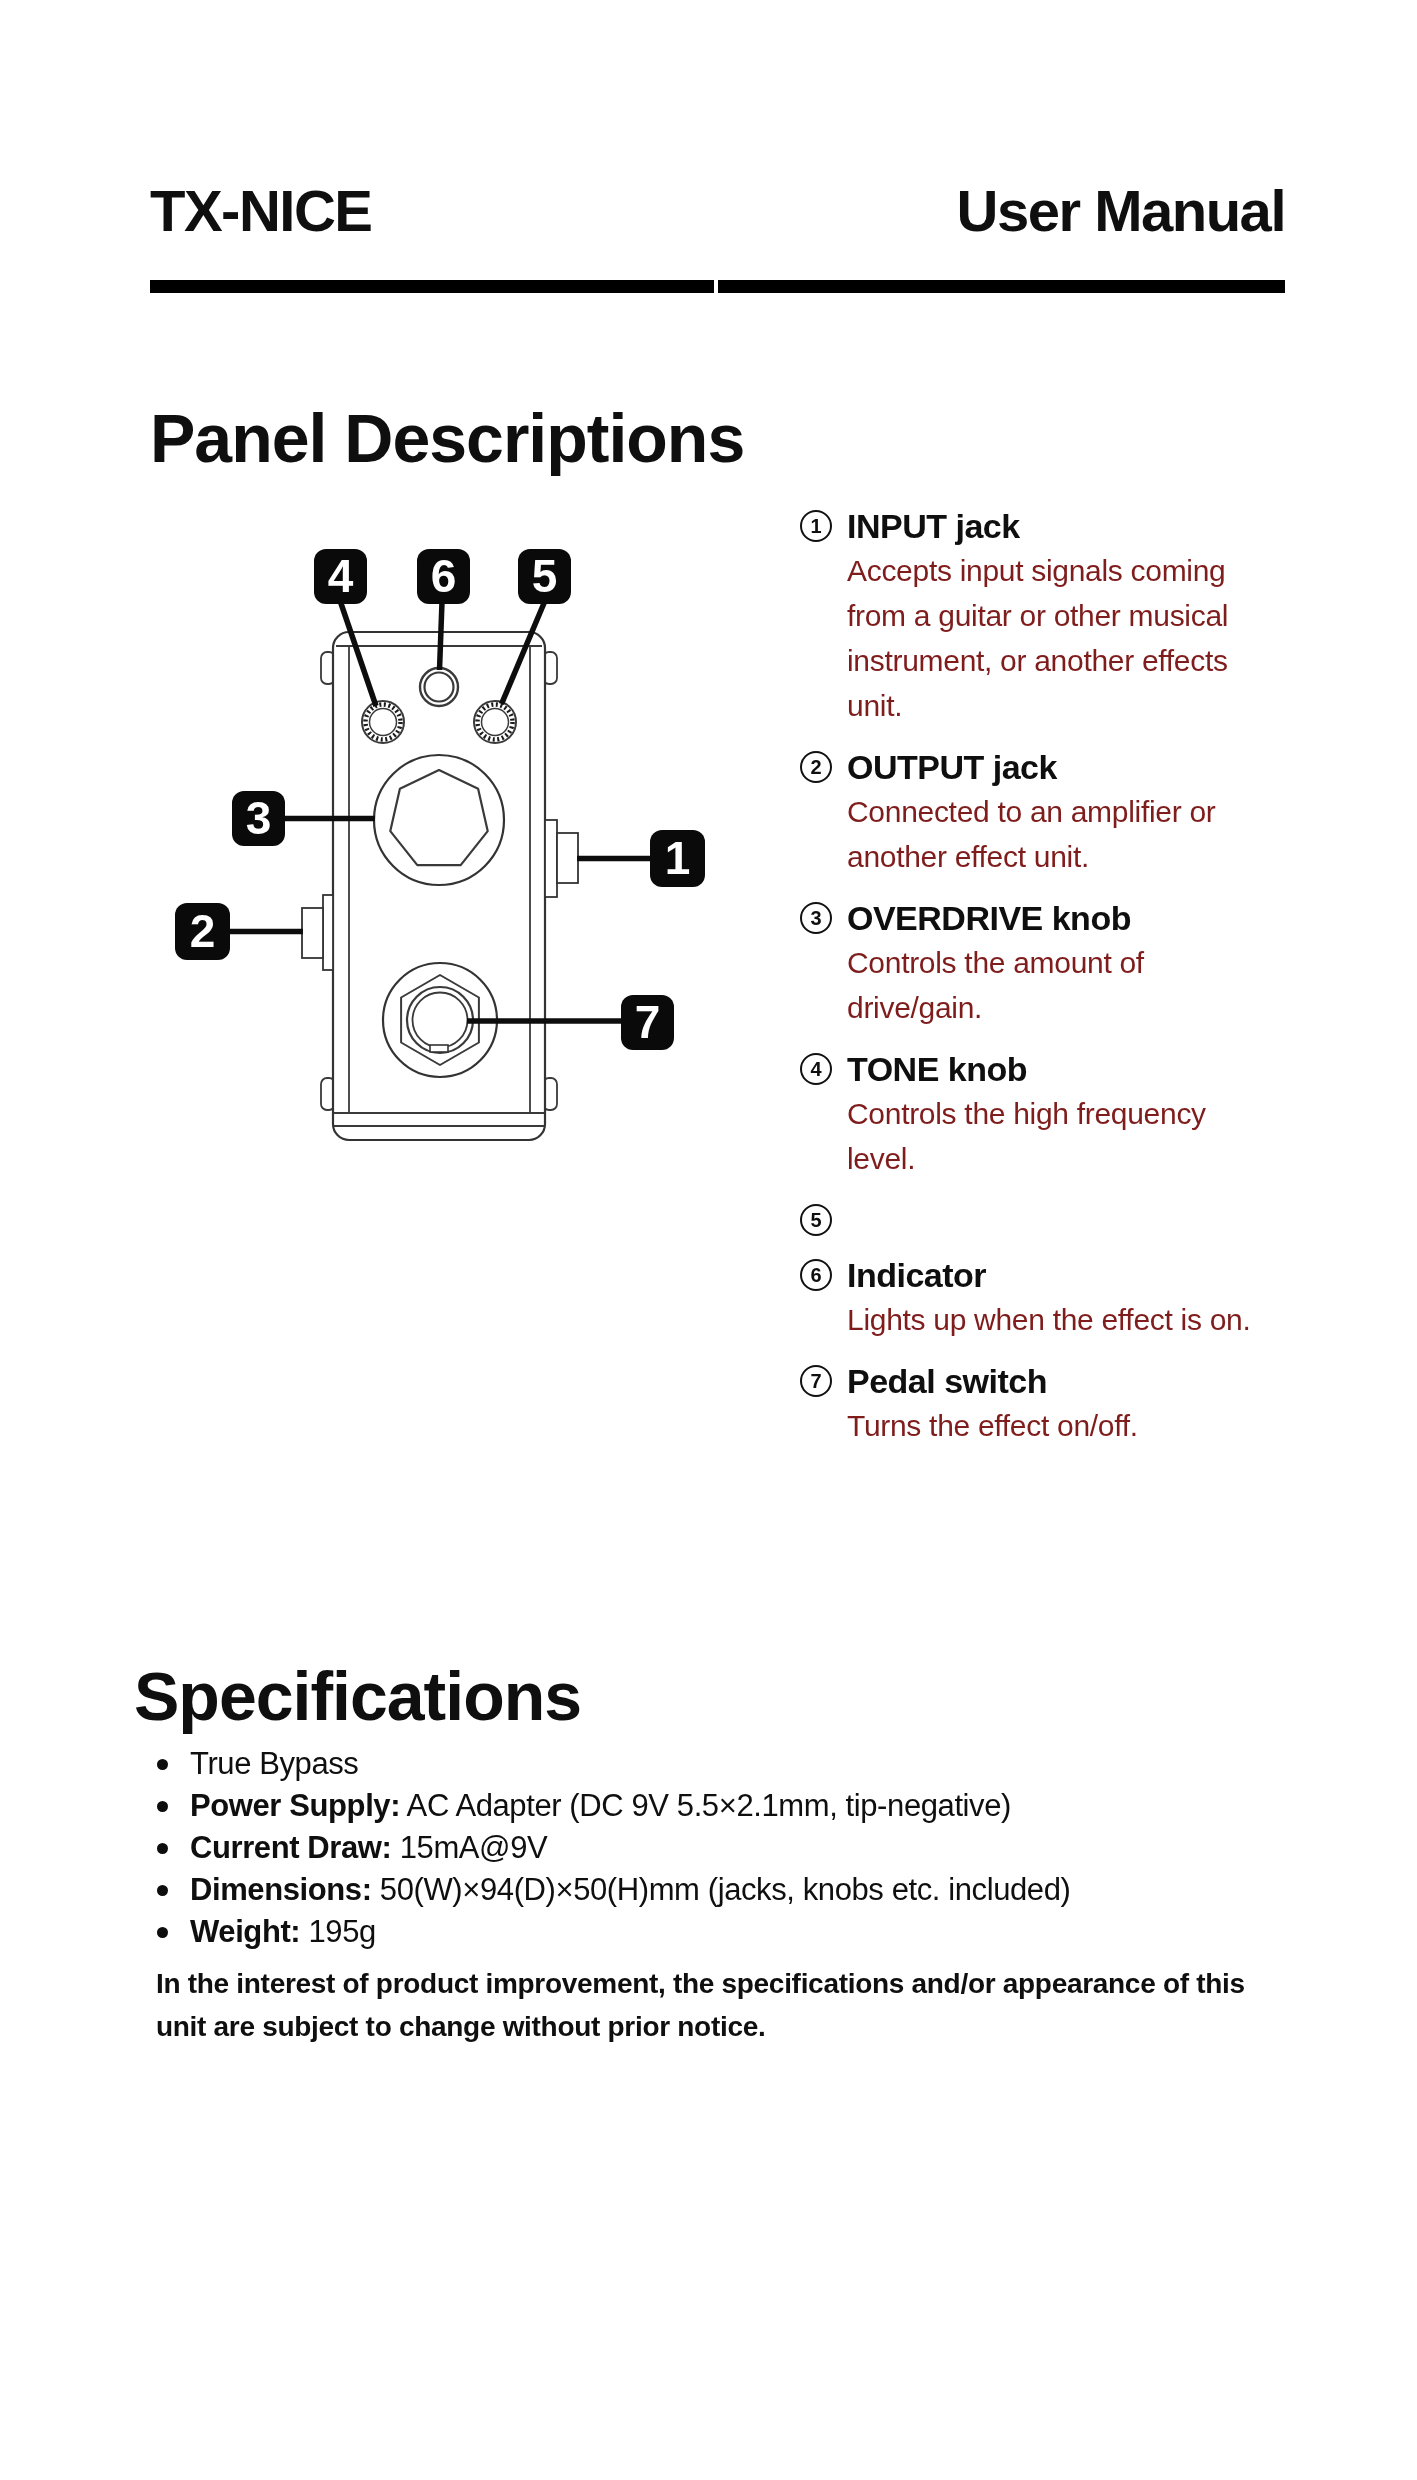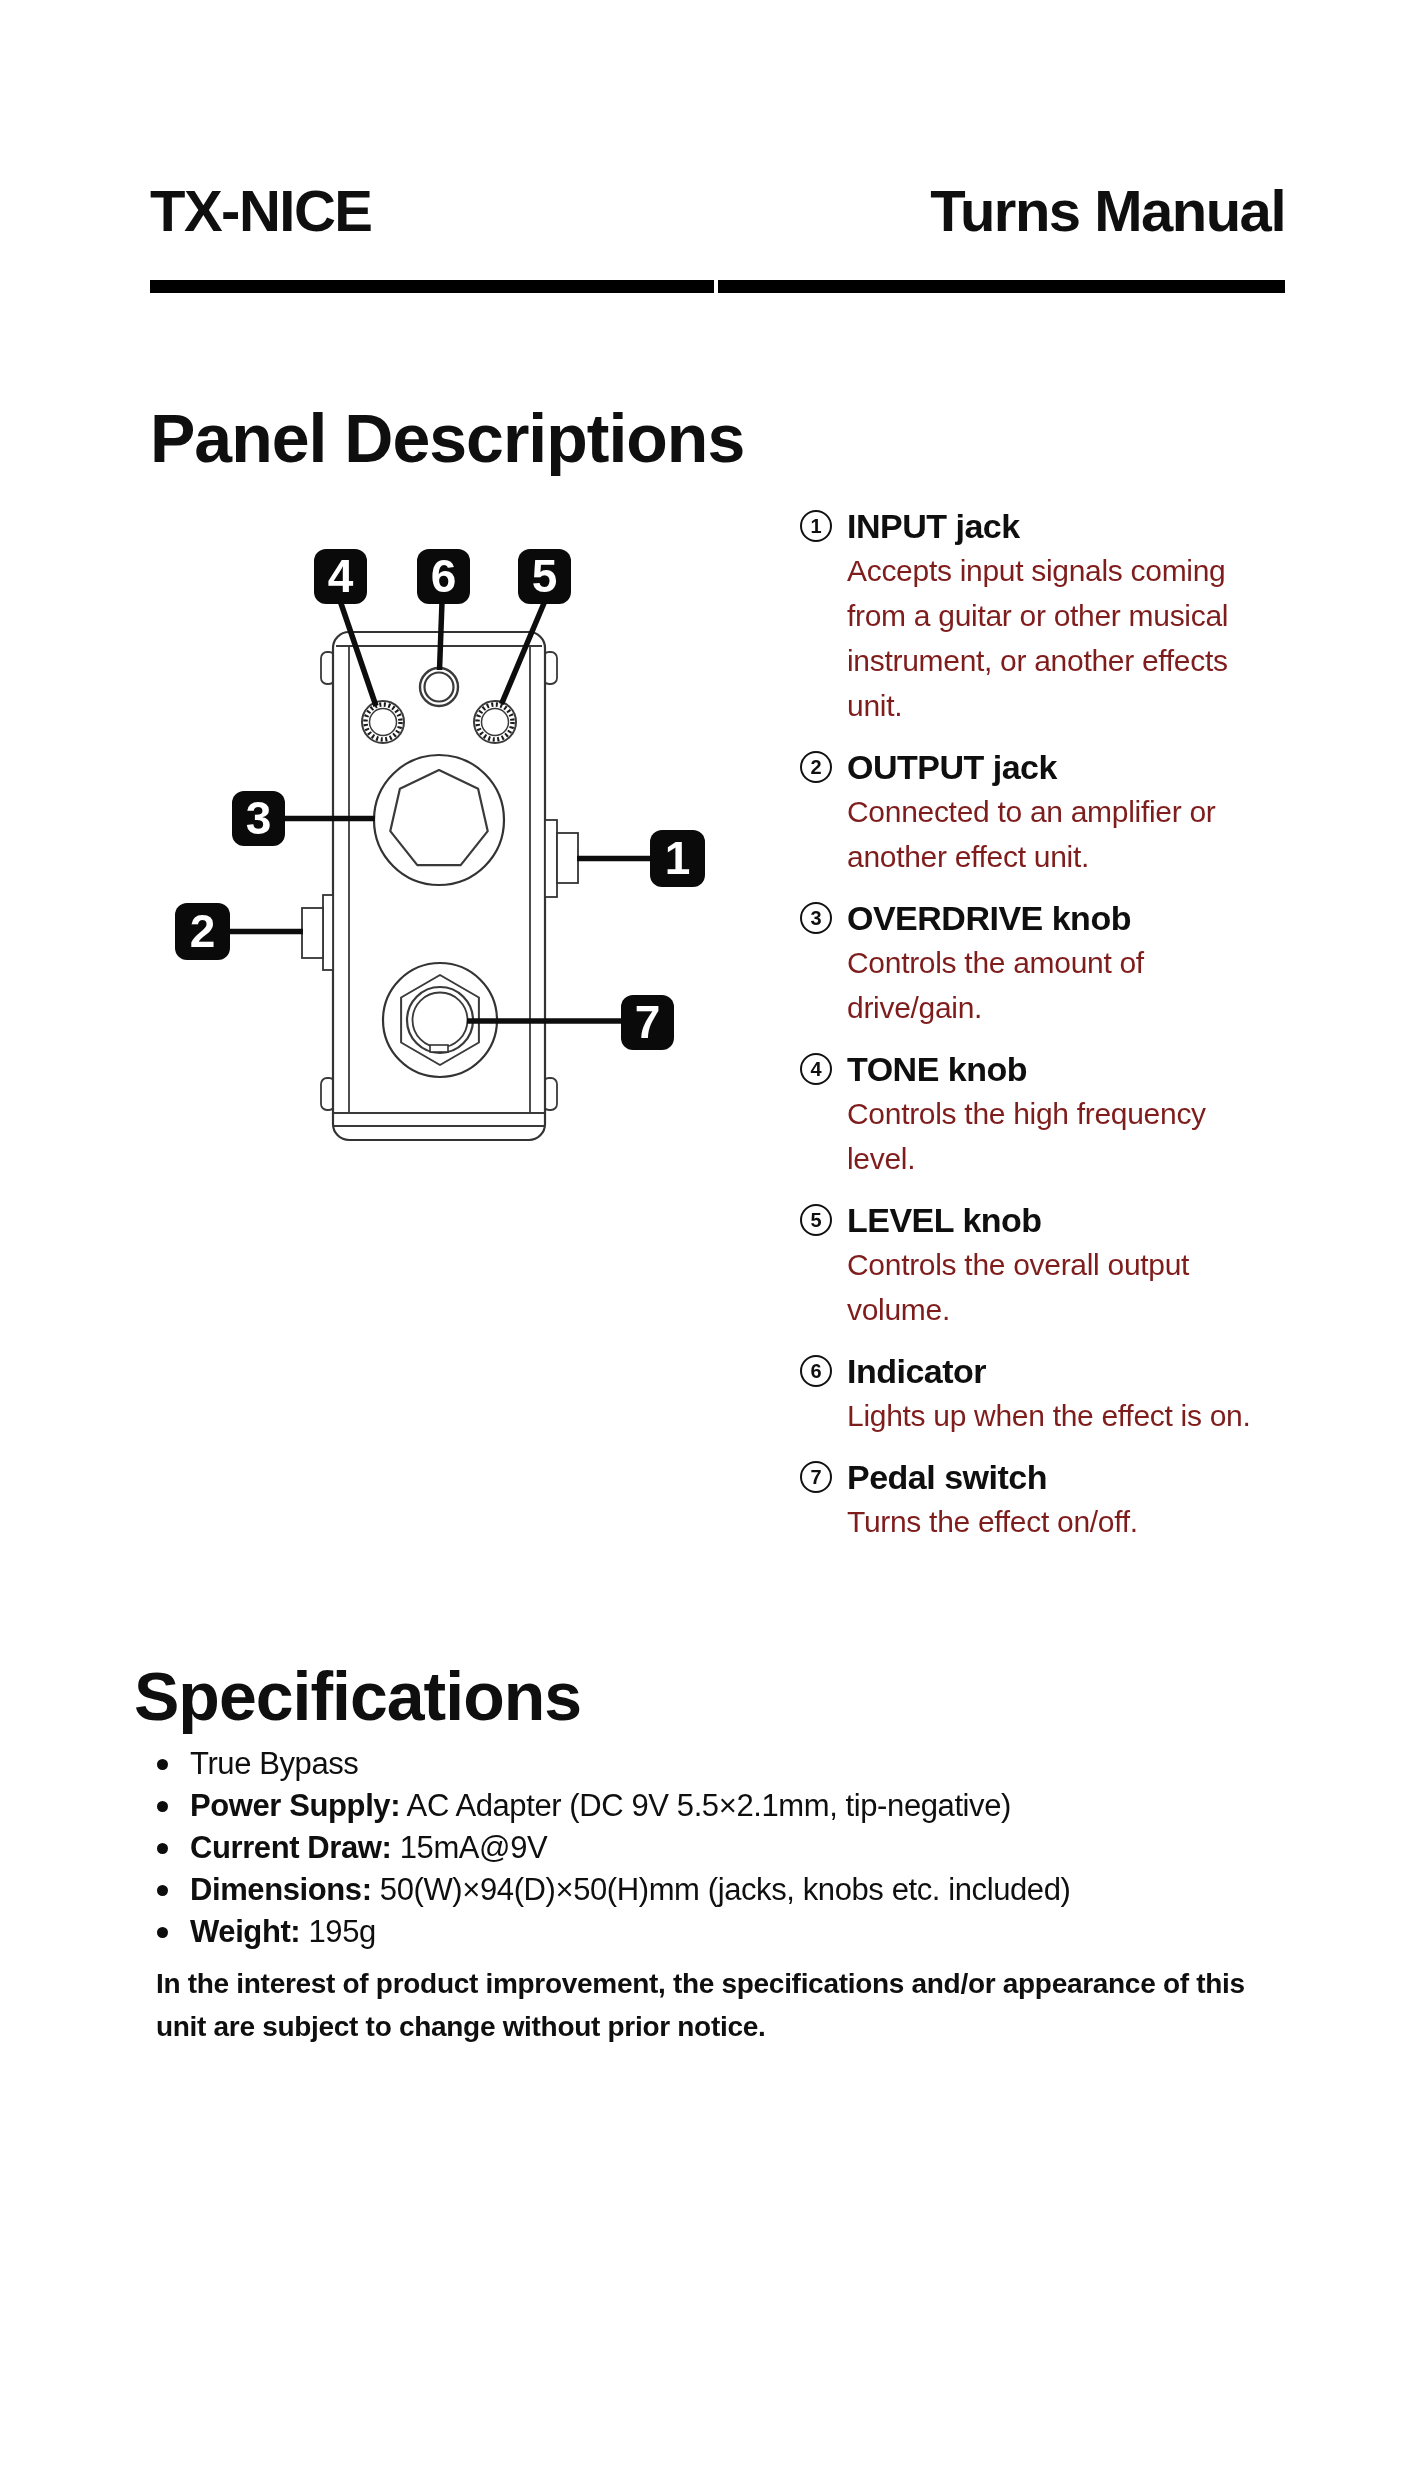--- a/index.html
+++ b/index.html
@@ -41,21 +41,21 @@
   .slabel{font-weight:700;}
   
   #spec-note{left:150px;top:1962px;width:1150px;font-size:28px;font-weight:700;
              line-height:43px;letter-spacing:-0.3px;white-space:pre-line;margin-left:6px;}
 </style>
 </head>
 <body>
 
 <div class="abs" id="header">
   <div class="doc-title">TX-NICE</div>
-  <div class="doc-title">Turns Manual</div>
+  <div class="doc-title">User Manual</div>
 </div>
 <div class="abs rule" id="rule-left"></div>
 <div class="abs rule" id="rule-right"></div>
 
 <div class="abs section-title" id="panel-title">Panel Descriptions</div>
 
 <div class="abs" id="diagram">
   <svg width="555" height="630" viewBox="0 0 555 630" xmlns="http://www.w3.org/2000/svg">
 
     <rect class="thin" x="156" y="112" width="14" height="32" rx="6"></rect>
@@ -177,25 +177,20 @@
   <div class="pitem">
     <div class="pnum">4</div>
     <div class="pbody">
       <div class="phead">TONE knob</div>
       <div class="pdesc">Controls the high frequency
 level.</div>
     </div>
   </div>
   <div class="pitem">
     <div class="pnum">5</div>
-    <div class="pbody">
-      <div class="phead">LEVEL knob</div>
-      <div class="pdesc">Controls the overall output
-volume.</div>
-    </div>
   </div>
   <div class="pitem">
     <div class="pnum">6</div>
     <div class="pbody">
       <div class="phead">Indicator</div>
       <div class="pdesc">Lights up when the effect is on.</div>
     </div>
   </div>
   <div class="pitem">
     <div class="pnum">7</div>

